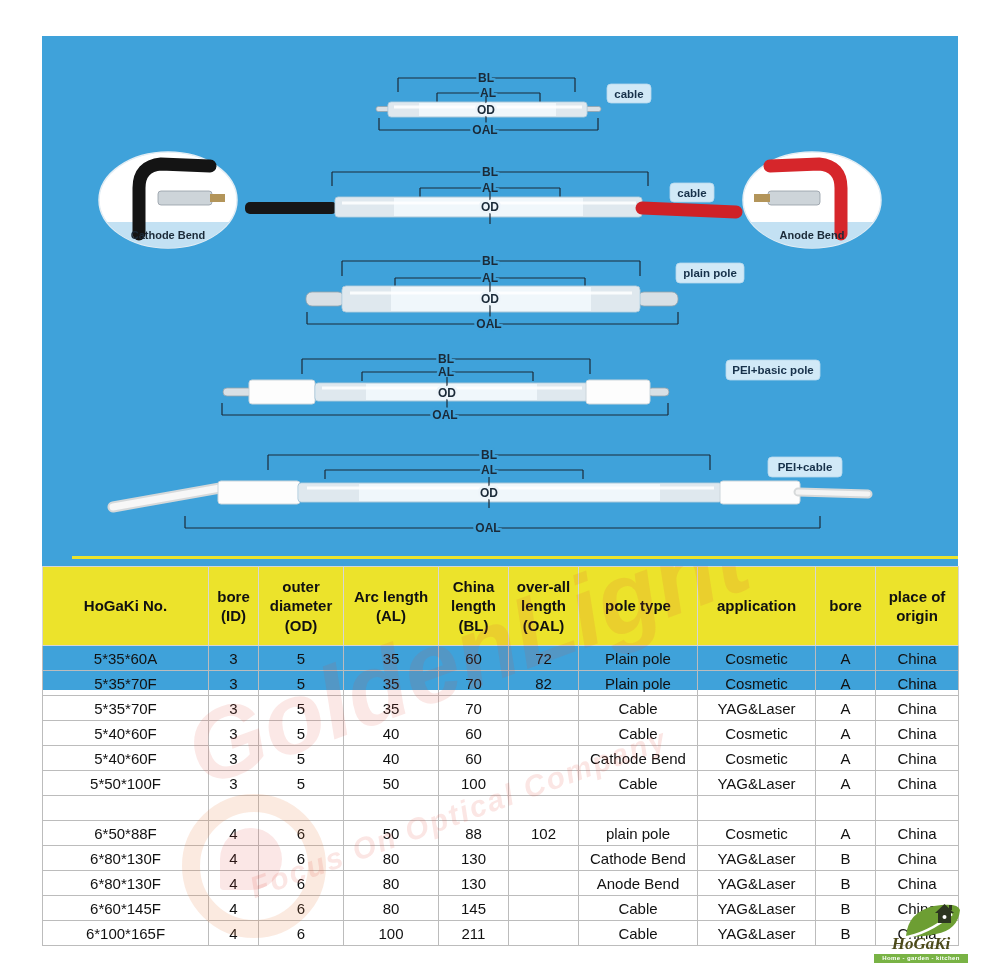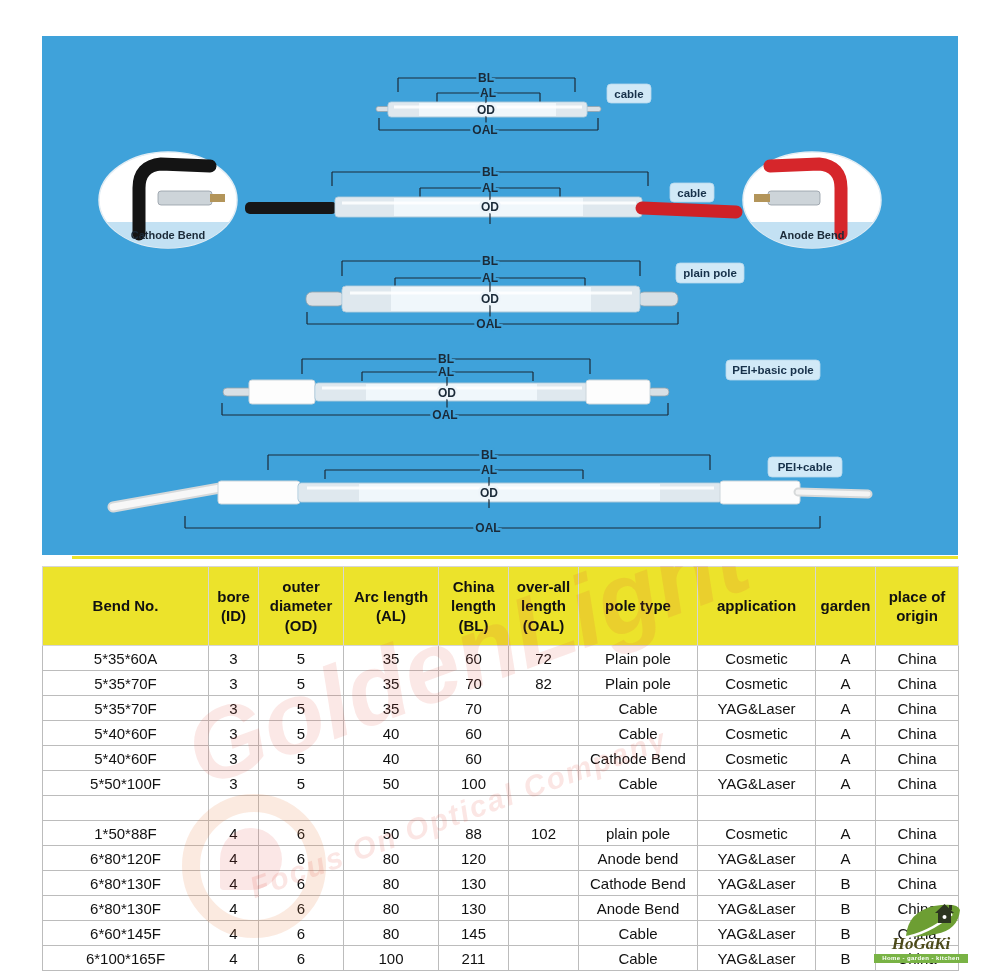--- a/index.html
+++ b/index.html
@@ -1,20 +1,20 @@
 <!DOCTYPE html>
 <html><head>
 <meta charset="utf-8">
 <style>
   html,body{margin:0;padding:0;background:#ffffff;}
   #page{position:relative;width:1000px;height:971px;background:#ffffff;overflow:hidden;
         font-family:"Liberation Sans",sans-serif;}
 
   
-  #panel{position:absolute;left:42px;top:36px;width:916px;height:519px;background:#3fa2da;}
+  #panel{position:absolute;left:42px;top:36px;width:916px;height:654px;background:#3fa2da;}
   #panel svg{display:block;}
 
   svg .dl{stroke:#1b2a38;stroke-width:1.2;fill:none;}
   svg .dim{font:bold 12px "Liberation Sans",sans-serif;fill:#1b2a38;text-anchor:middle;
            dominant-baseline:central;paint-order:stroke;stroke:#3fa2da;stroke-width:5px;stroke-linejoin:round;}
   svg .dim.on-glass{stroke:#eef5fa;}
   svg .tagbox{fill:#d9edf9;opacity:0.95;stroke:#bfdcef;stroke-width:0.8;}
   svg .tagtext{font:bold 11.5px "Liberation Sans",sans-serif;fill:#17314a;text-anchor:middle;dominant-baseline:central;}
   svg .elabel{font:bold 11px "Liberation Sans",sans-serif;fill:#1b2a38;text-anchor:middle;dominant-baseline:central;}
   svg .glass{fill:#f0f7fb;stroke:#a9c7d9;stroke-width:1;}
@@ -227,29 +227,29 @@
           <col style="width:95px">
         <col style="width:70px">
           <col style="width:70px">
           <col style="width:119px">
           <col style="width:118px">
         <col style="width:60px">
           <col style="width:83px">
       </colgroup>
       <thead>
         <tr>
-          <th>Bend No.</th>
+          <th>HoGaKi No.</th>
           <th>bore (ID)</th>
           <th>outer diameter (OD)</th>
           <th>Arc length (AL)</th>
           <th>China length (BL)</th>
           <th>over-all length (OAL)</th>
           <th>pole type</th>
           <th>application</th>
-          <th>garden</th>
+          <th>bore</th>
           <th>place of origin</th>
         </tr>
       </thead>
       <tbody>
           <tr>
             <td>5*35*60A</td>
             <td>3</td>
             <td>5</td>
             <td>35</td>
             <td>60</td>
@@ -325,40 +325,28 @@
             <td></td>
             <td></td>
             <td></td>
             <td></td>
             <td></td>
             <td></td>
             <td></td>
             <td></td>
           </tr>
           <tr>
-            <td>1*50*88F</td>
+            <td>6*50*88F</td>
             <td>4</td>
             <td>6</td>
             <td>50</td>
             <td>88</td>
             <td>102</td>
             <td>plain pole</td>
             <td>Cosmetic</td>
-            <td>A</td>
-            <td>China</td>
-          </tr>
-          <tr>
-            <td>6*80*120F</td>
-            <td>4</td>
-            <td>6</td>
-            <td>80</td>
-            <td>120</td>
-            <td></td>
-            <td>Anode bend</td>
-            <td>YAG&amp;Laser</td>
             <td>A</td>
             <td>China</td>
           </tr>
           <tr>
             <td>6*80*130F</td>
             <td>4</td>
             <td>6</td>
             <td>80</td>
             <td>130</td>
             <td></td>

